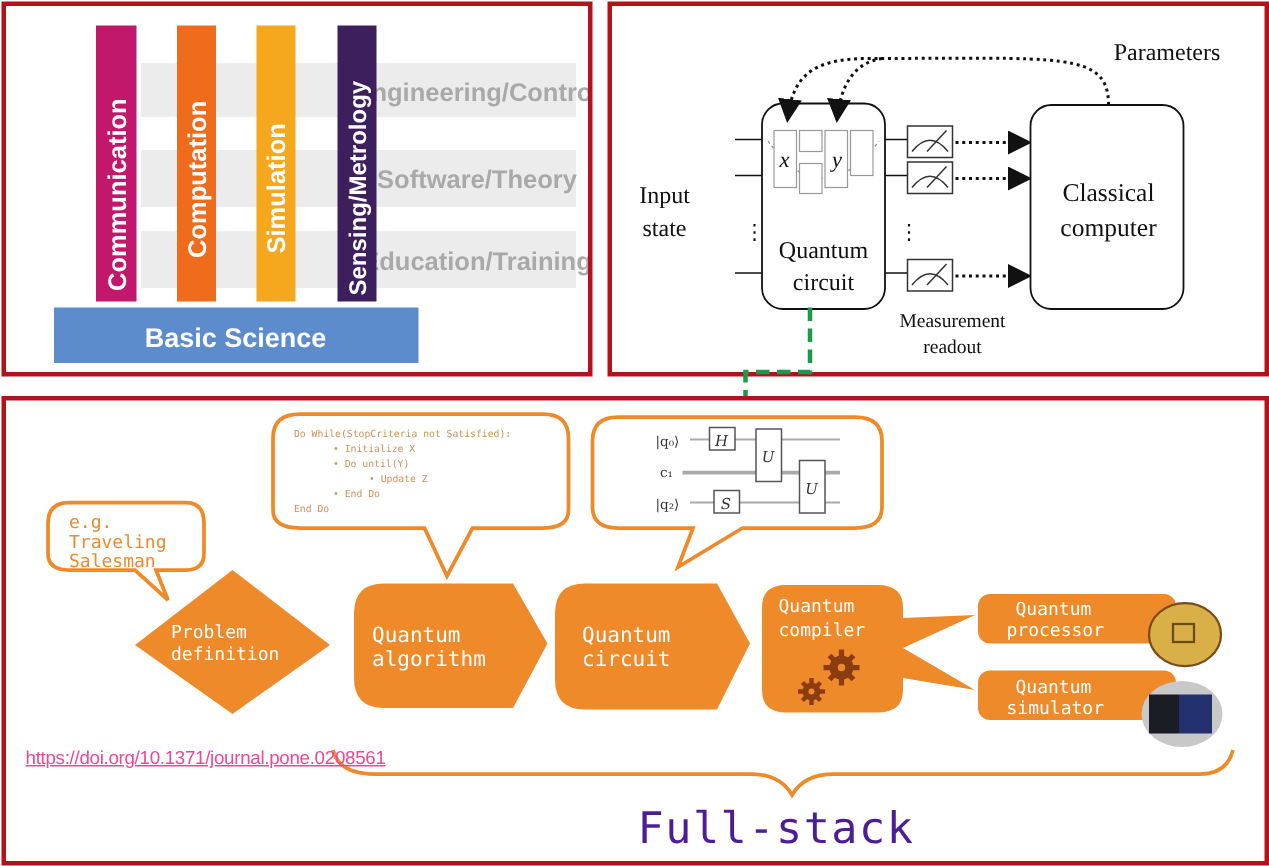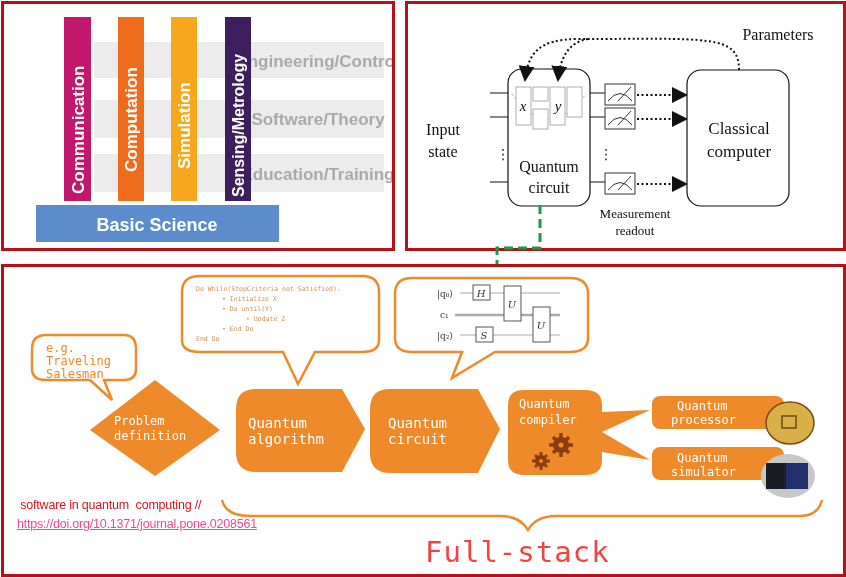--- a/index.html
+++ b/index.html
@@ -4,21 +4,21 @@
 <style>
   html, body { margin:0; padding:0; background:#fff; }
   body { width:846px; height:577px; position:relative; overflow:hidden; font-family:"Liberation Sans", sans-serif; }
   .panel { position:absolute; border:3px solid #b3121b; box-sizing:border-box; background:#fff; }
   #p1 { left:1px; top:1px; width:394px; height:250px; }
   #p2 { left:405px; top:1px; width:441px; height:250px; }
   #p3 { left:1px; top:264px; width:845px; height:313px; }
   svg text { user-select:none; }
   .cite { position:absolute; left:17px; top:496px; color:#d4151f; font-family:"Liberation Sans", sans-serif; font-size:12.5px; line-height:19px; font-weight:normal; letter-spacing:-0.2px; }
   .cite .doi { text-decoration:underline; color:#ec4899; }
-  .fullstack { position:absolute; left:425px; top:535px; font-family:"DejaVu Sans Mono", monospace; font-size:29px; color:#ef4444; letter-spacing:1px; }
+  .fullstack { position:absolute; left:425px; top:535px; font-family:"DejaVu Sans Mono", monospace; font-size:29px; color:#4c1d95; letter-spacing:1px; }
 </style>
 </head>
 <body>
 
 <div class="panel" id="p1">
   <svg width="388" height="244" viewBox="0 0 388 244">
 
     <rect x="90" y="38" width="290" height="36" fill="#ececec"></rect>
     <rect x="90" y="96" width="290" height="38" fill="#ececec"></rect>
     <rect x="90" y="150" width="290" height="38" fill="#ececec"></rect>
@@ -189,15 +189,14 @@
   <ellipse cx="788" cy="476" rx="27" ry="22" fill="#c8c8c8"></ellipse>
   <rect x="766" y="463" width="20" height="26" fill="#1a1d24"></rect>
   <rect x="786" y="463" width="22" height="26" fill="#22316e"></rect>
 
   <path d="M222,500 Q226,516 250,516 L500,516 Q520,516 528,530 Q536,516 556,516 L800,516 Q818,516 822,500" fill="none" stroke="#ee8a2a" stroke-width="2.5"></path>
 </svg>
 
 <div class="fullstack">Full-stack</div>
 
 <div class="cite">
-  <div style="white-space:pre"> software in quantum  computing //</div>
   <div class="doi">https://doi.org/10.1371/journal.pone.0208561</div>
 </div>
 
 </body></html>

